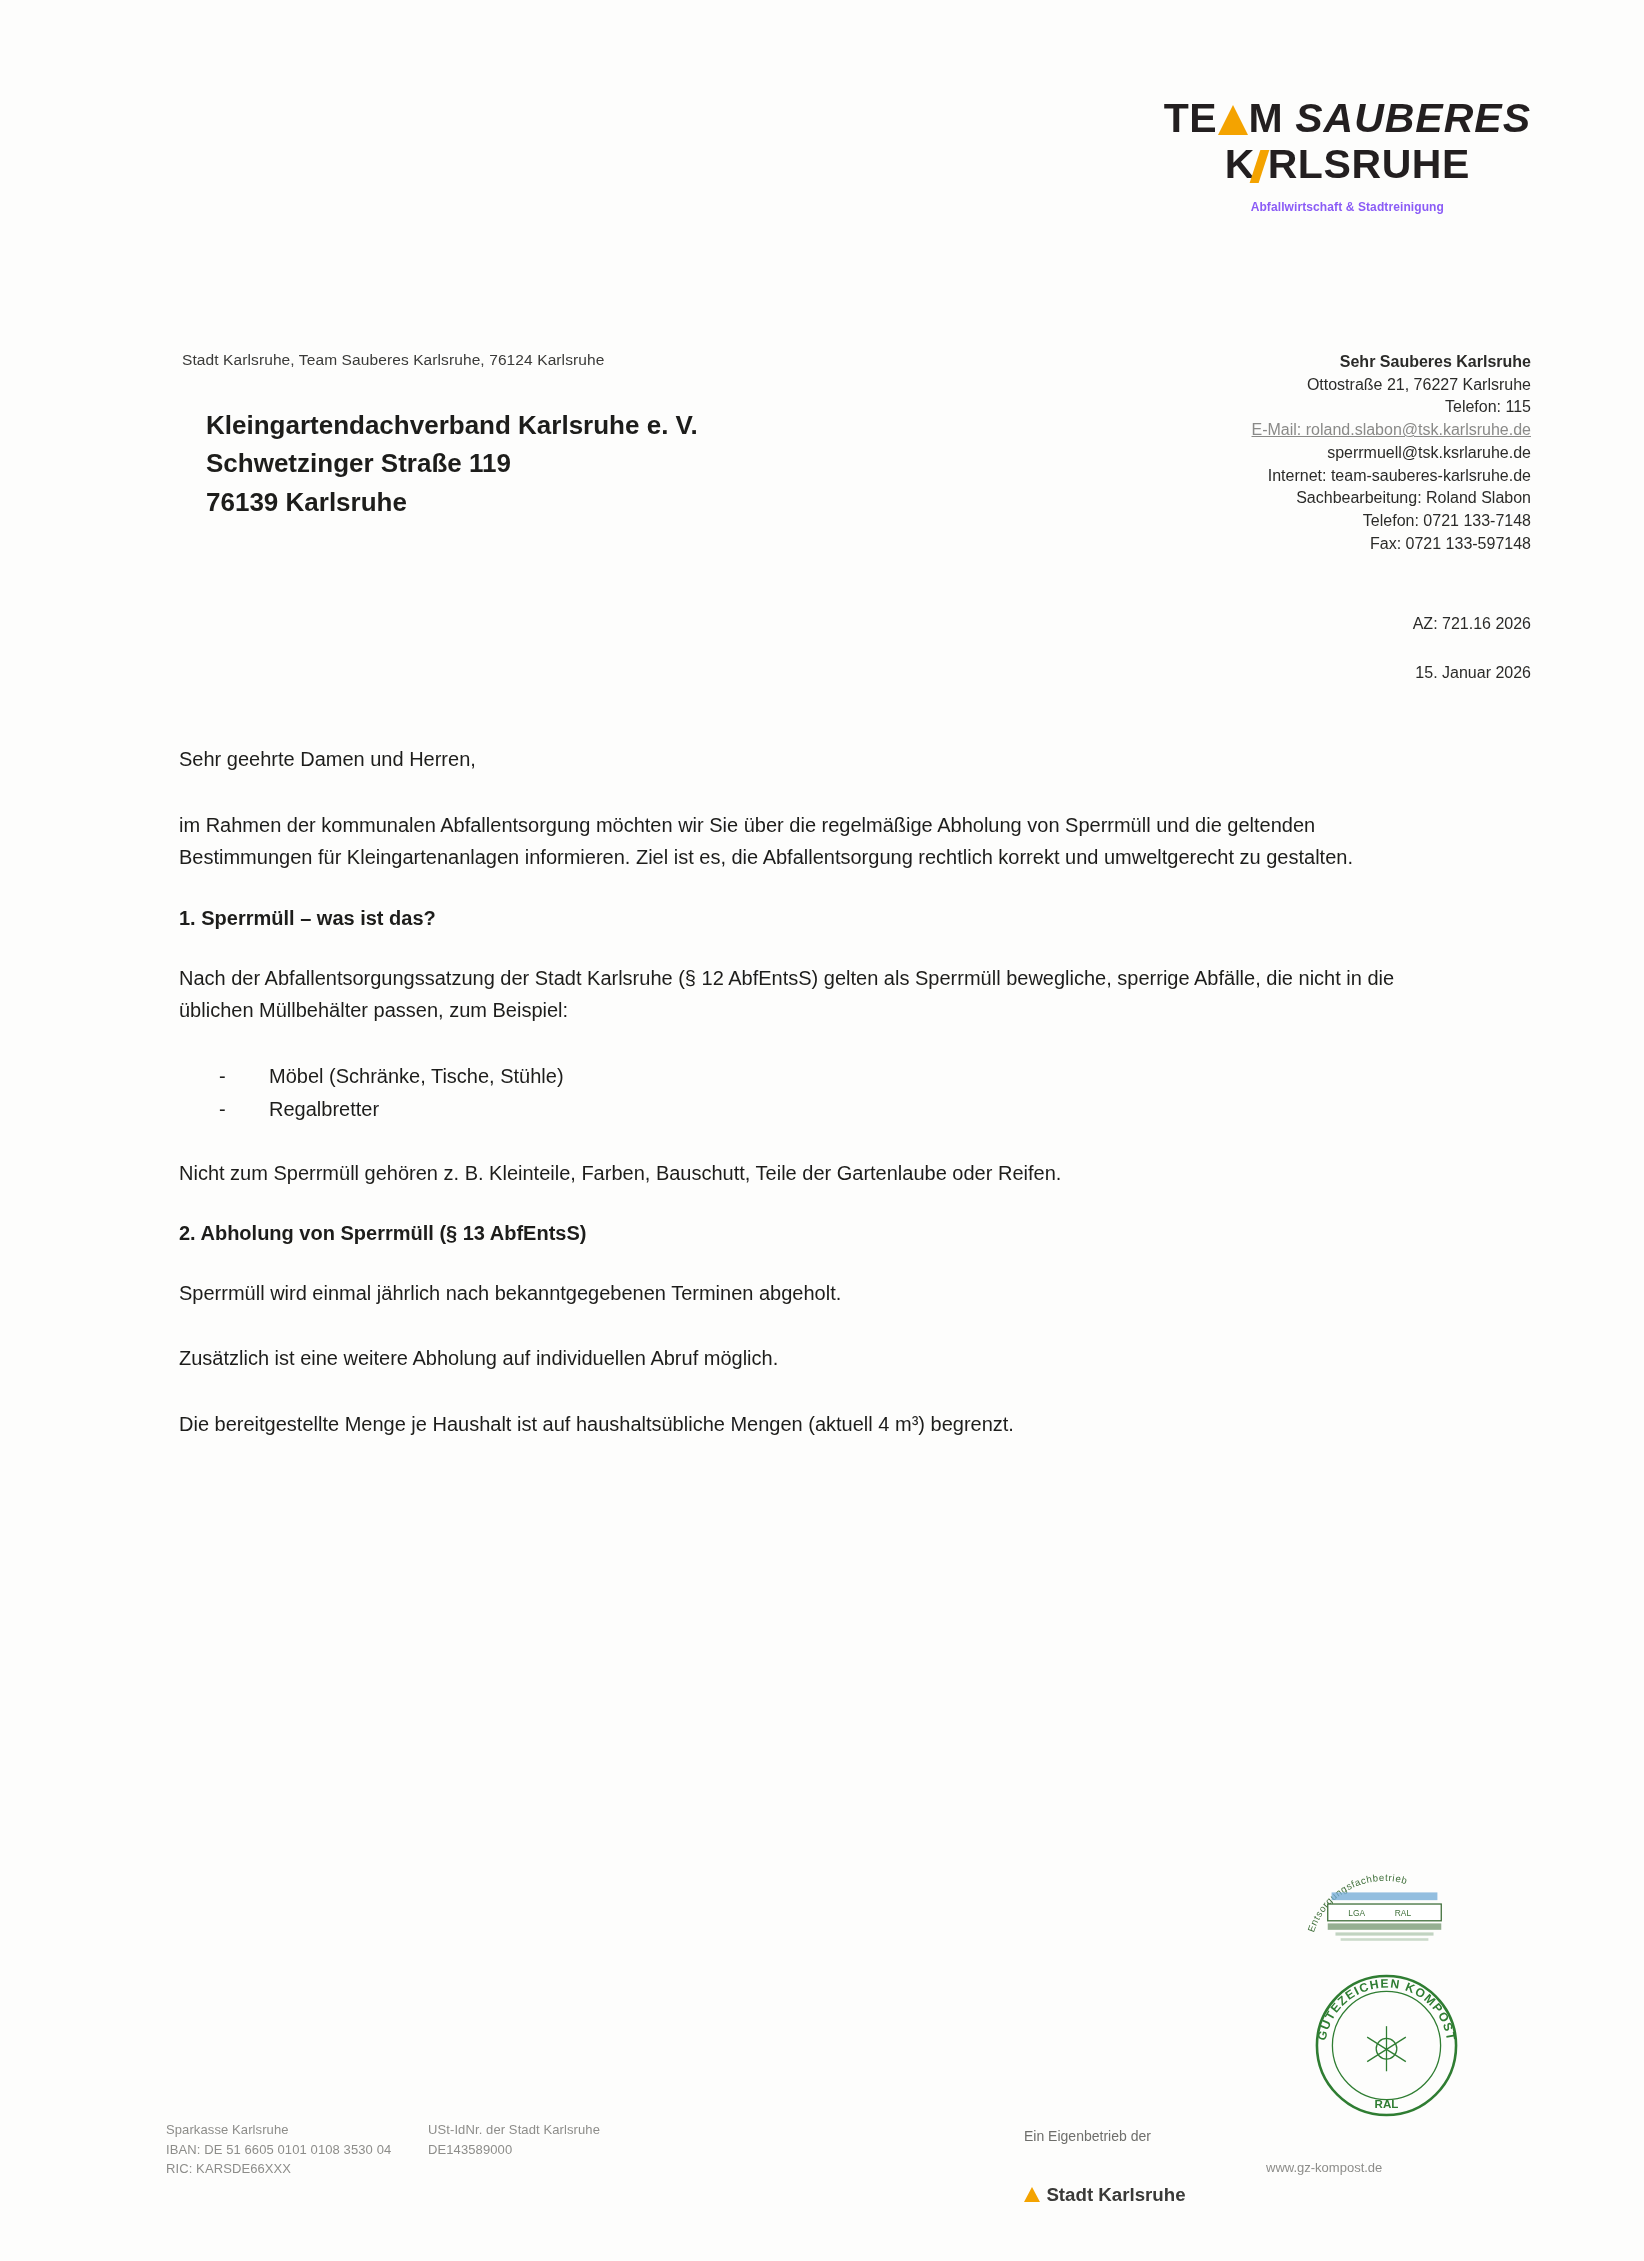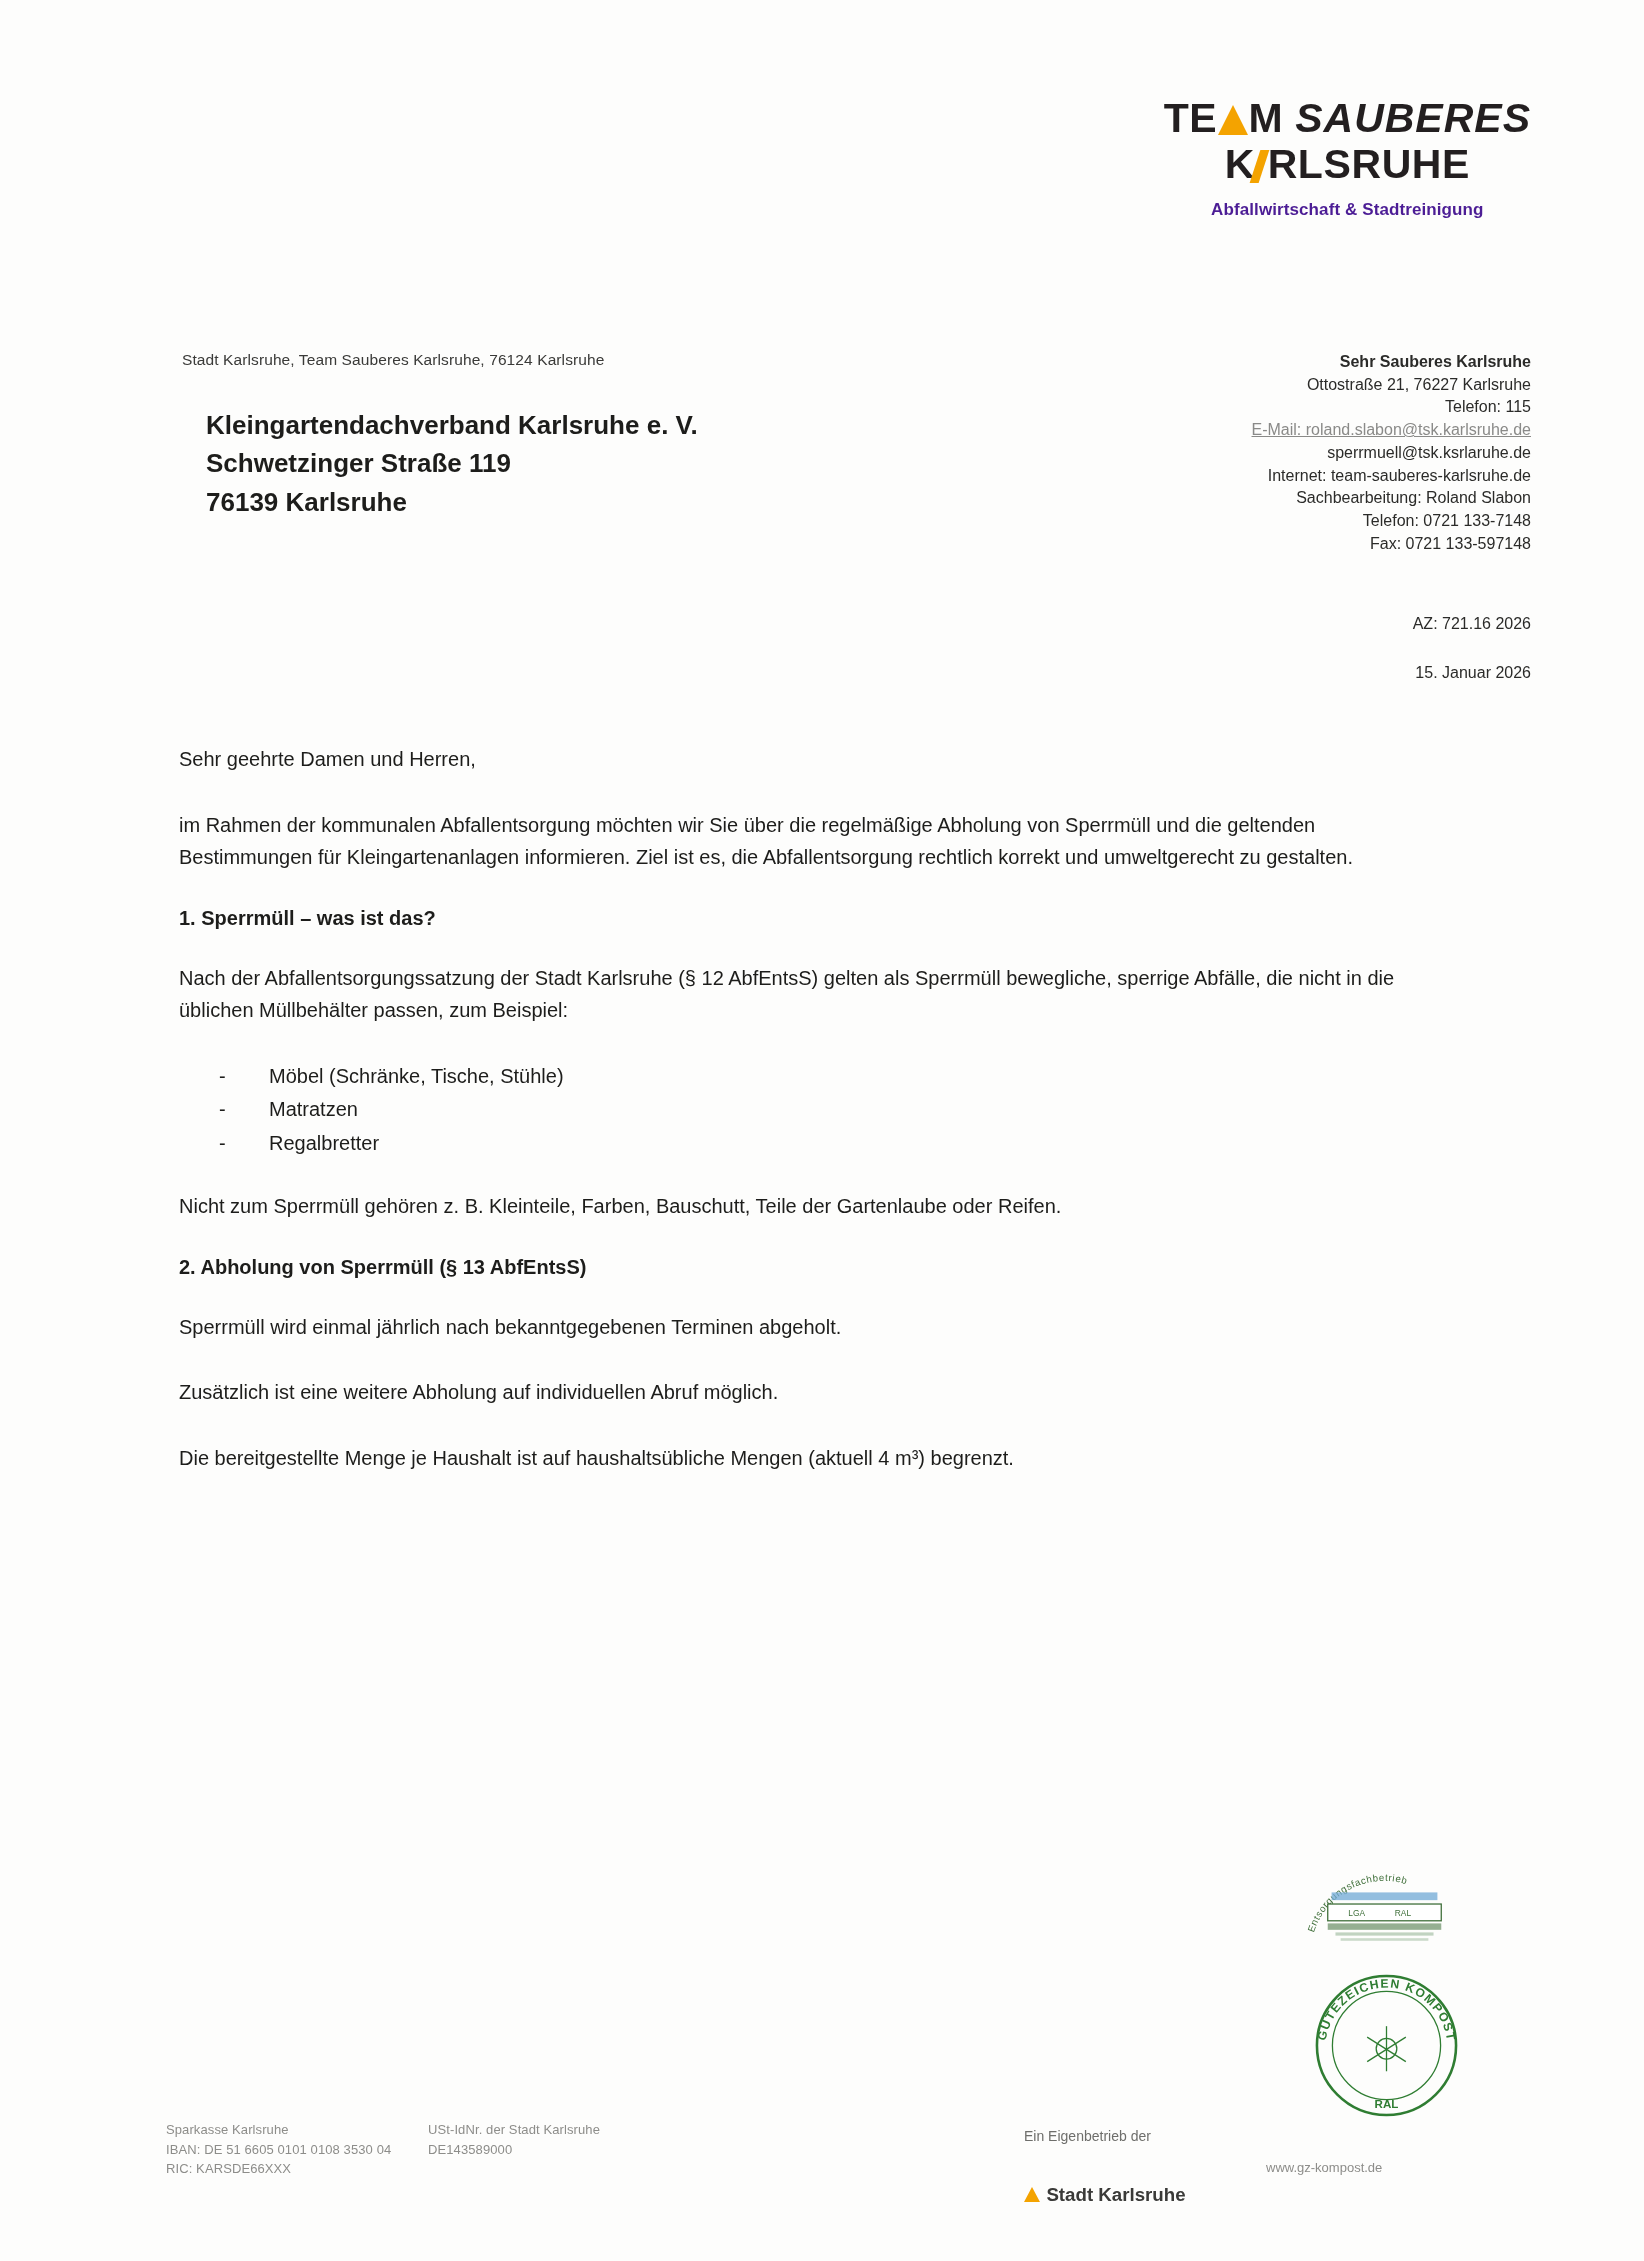--- a/index.html
+++ b/index.html
@@ -42,23 +42,23 @@
   .logo-line2 {
     font-size: 41px;
     font-weight: 700;
     letter-spacing: 0.6px;
     color: #231f20;
     white-space: nowrap;
     line-height: 1.05;
     margin-top: 2.6px;
   }
   .logo-sub {
-    font-size: 17px;
-    font-weight: 700;
-    color: #4c1d95;
+    font-size: 12px;
+    font-weight: 700;
+    color: #8b5cf6;
     margin-top: 14px;
     letter-spacing: 0.1px;
   }
   .tri {
     display: inline-block;
     width: 0;
     height: 0;
     border-left: 15.5px solid transparent;
     border-right: 15.5px solid transparent;
     border-bottom: 30px solid #f4a300;
@@ -283,21 +283,20 @@
 
   <div class="body-area">
     <div class="salutation">Sehr geehrte Damen und Herren,</div>
     <div class="para">im Rahmen der kommunalen Abfallentsorgung möchten wir Sie über die regelmäßige Abholung von Sperrmüll und die geltenden Bestimmungen für Kleingartenanlagen informieren. Ziel ist es, die Abfallentsorgung rechtlich korrekt und umweltgerecht zu gestalten.</div>
 
     <div class="heading">1. Sperrmüll – was ist das?</div>
     <div class="para">Nach der Abfallentsorgungssatzung der Stadt Karlsruhe (§ 12 AbfEntsS) gelten als Sperrmüll bewegliche, sperrige Abfälle, die nicht in die üblichen Müllbehälter passen, zum Beispiel:</div>
 
     <ul class="bullets">
       <li>Möbel (Schränke, Tische, Stühle)</li>
-      <li>Matratzen</li>
       <li>Regalbretter</li>
     </ul>
 
     <div class="para">Nicht zum Sperrmüll gehören z. B. Kleinteile, Farben, Bauschutt, Teile der Gartenlaube oder Reifen.</div>
 
     <div class="heading">2. Abholung von Sperrmüll (§ 13 AbfEntsS)</div>
     <div class="para">Sperrmüll wird einmal jährlich nach bekanntgegebenen Terminen abgeholt.</div>
     <div class="para">Zusätzlich ist eine weitere Abholung auf individuellen Abruf möglich.</div>
     <div class="para">Die bereitgestellte Menge je Haushalt ist auf haushaltsübliche Mengen (aktuell 4 m³) begrenzt.</div>
   </div>

